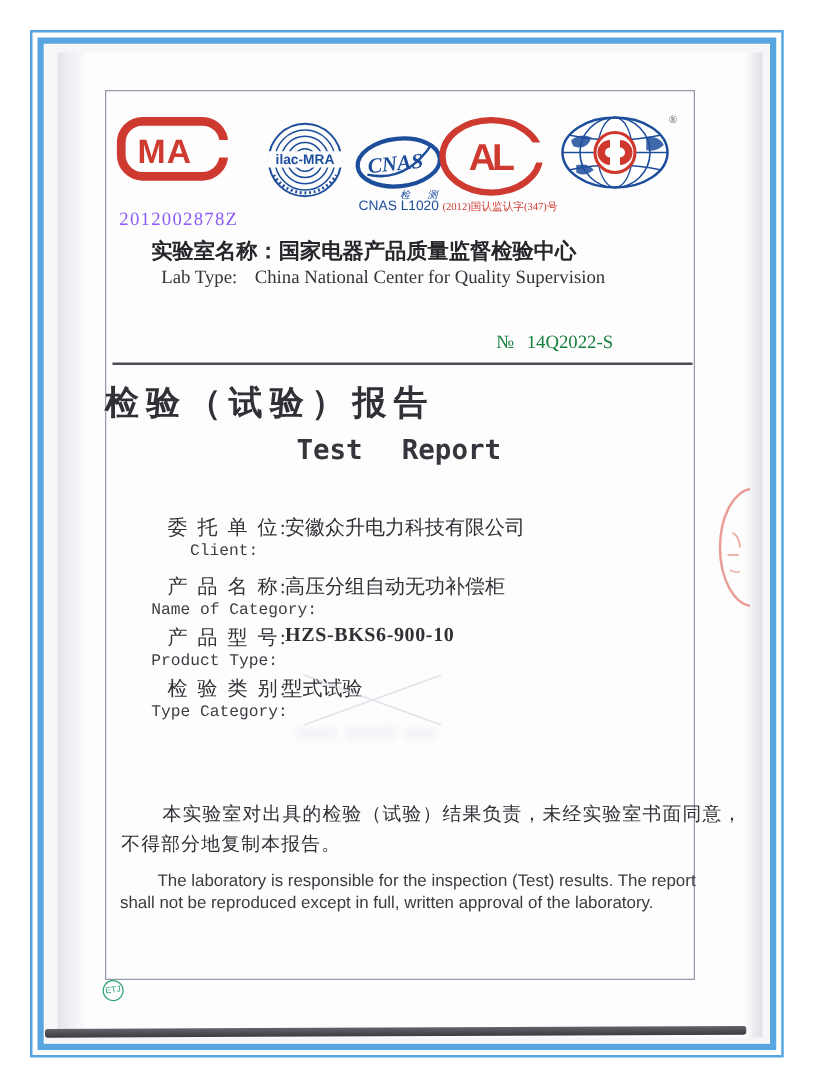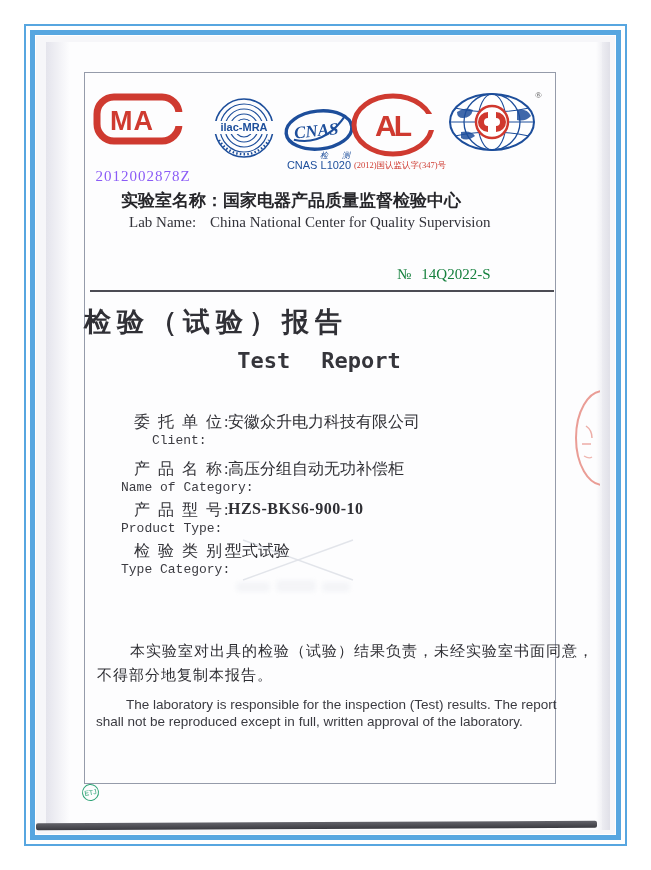--- a/index.html
+++ b/index.html
@@ -132,21 +132,21 @@
       <path d="M15,44 q10,-2 14,4 q-8,6 -14,2z" fill="#1d4e9b" opacity="0.85"></path>
       <circle cx="46" cy="34" r="16" fill="#fff" stroke="#d0382e" stroke-width="2.5"></circle>
       <path d="M42,24 a10,10 0 1 0 0,20 v-6 a4,4 0 1 1 0,-8 z" fill="#d0382e"></path>
       <path d="M50,24 a10,10 0 1 1 0,20 v-6 a4,4 0 1 0 0,-8 z" fill="#d0382e"></path>
       <text x="89" y="10" font-size="9" fill="#555">®</text>
     </svg>
   </div>
 
   <div class="lab-cn">实验室名称：国家电器产品质量监督检验中心</div>
   <div class="lab-en1">
-    <span>Lab Name:</span><span class="gap"></span><span>China National Center for Quality Supervision</span>
+    <span>Lab Type:</span><span class="gap"></span><span>China National Center for Quality Supervision</span>
   </div>
 
   <div class="report-no">
     <span>№</span><span class="no-num">14Q2022-S</span>
   </div>
   <div class="no-rule"></div>
 
   <div class="title-cn">检验（试验）报告</div>
   <div class="title-en">Test Report</div>
 

